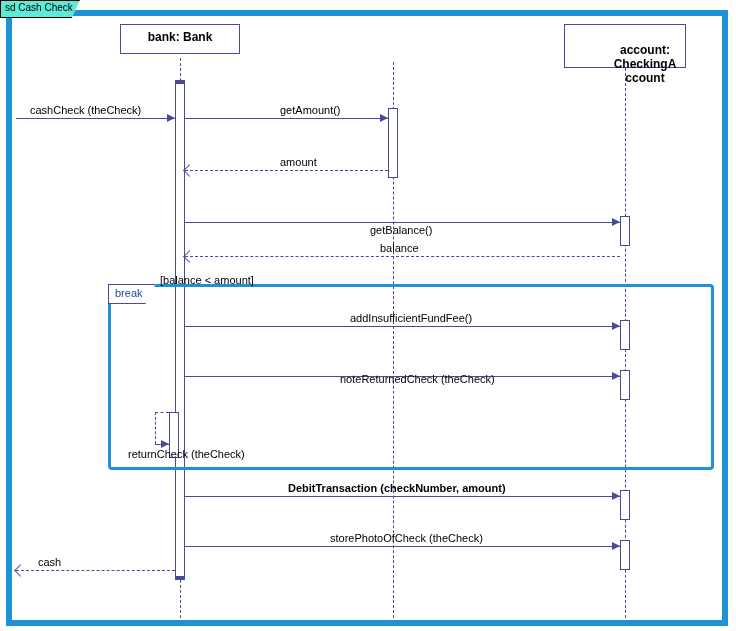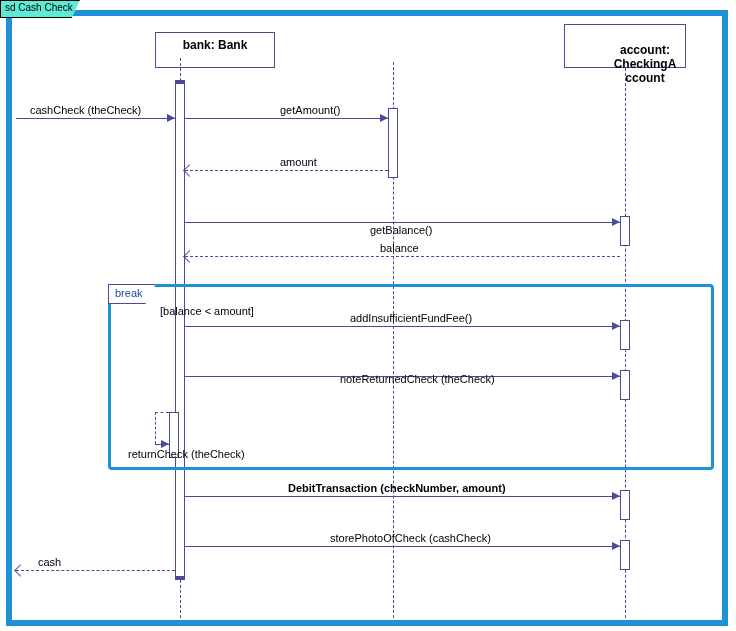--- a/index.html
+++ b/index.html
@@ -122,21 +122,21 @@
   }
 </style>
 </head>
 <body>
 
 <div class="canvas">
 
   <div class="outer-border"></div>
   <div class="sd-tab">sd Cash Check</div>
 
-  <div class="lifeline-head" style="left:120px; top:32px; width:120px; height:36px; line-height:16px;margin-left:35px;">
+  <div class="lifeline-head" style="left:120px; top:24px; width:120px; height:30px; line-height:16px;">
     <b>bank: Bank</b>
   </div>
   <div class="lifeline-head" style="left:564px; top:24px; width:122px; height:44px; white-space:pre-line;padding-left:46px;">
     <b>account:
 CheckingA
 ccount</b>
   </div>
 
   <div class="lifeline-line" style="left:180px; top:58px; height:560px;"></div>
   <div class="lifeline-line" style="left:393px; top:62px; height:556px;"></div>
@@ -167,21 +167,21 @@
   <div class="arrow-right" style="left:612px; top:218px;"></div>
   <div class="msg-label" style="left:370px; top:224px;">getBalance()</div>
 
   <div class="msg-line dashed" style="left:185px; top:256px; width:435px;"></div>
   <div class="open-arrow-left" style="left:185px; top:252px;"></div>
   <div class="msg-label" style="left:380px; top:242px;">balance</div>
 
   <div class="break-frame" style="left:108px; top:284px; width:606px; height:186px;">
     <div class="break-tab">break</div>
   </div>
-  <div class="guard" style="left:160px; top:305px;text-align:center;">[balance &lt; amount]</div>
+  <div class="guard" style="left:160px; top:274px;text-align:center;">[balance &lt; amount]</div>
 
   <div class="msg-line" style="left:185px; top:326px; width:435px;"></div>
   <div class="arrow-right" style="left:612px; top:322px;"></div>
   <div class="msg-label" style="left:350px; top:312px;">addInsufficientFundFee()</div>
 
   <div class="msg-line" style="left:185px; top:376px; width:435px;"></div>
   <div class="arrow-right" style="left:612px; top:372px;"></div>
   <div class="msg-label" style="left:340px; top:373px;text-align:right;">noteReturnedCheck (theCheck)</div>
 
   <div style="position:absolute; left:155px; top:412px; width:14px; height:0; border-top:1px dashed #4a4a9a;"></div>
@@ -189,19 +189,19 @@
   <div style="position:absolute; left:155px; top:444px; width:14px; height:0; border-top:1px solid #4a4a9a;"></div>
   <div class="arrow-right" style="left:161px; top:440px;"></div>
   <div class="msg-label" style="left:128px; top:448px;">returnCheck (theCheck)</div>
 
   <div class="msg-line" style="left:185px; top:496px; width:435px;"></div>
   <div class="arrow-right" style="left:612px; top:492px;"></div>
   <div class="msg-label" style="left:288px; top:482px;font-weight:bold;">DebitTransaction (checkNumber, amount)</div>
 
   <div class="msg-line" style="left:185px; top:546px; width:435px;"></div>
   <div class="arrow-right" style="left:612px; top:542px;"></div>
-  <div class="msg-label" style="left:330px; top:532px;">storePhotoOfCheck (cashCheck)</div>
+  <div class="msg-label" style="left:330px; top:532px;">storePhotoOfCheck (theCheck)</div>
 
   <div class="msg-line dashed" style="left:16px; top:570px; width:159px;"></div>
   <div class="open-arrow-left" style="left:16px; top:566px;"></div>
   <div class="msg-label" style="left:38px; top:556px;">cash</div>
 
 </div>
 
 </body></html>

